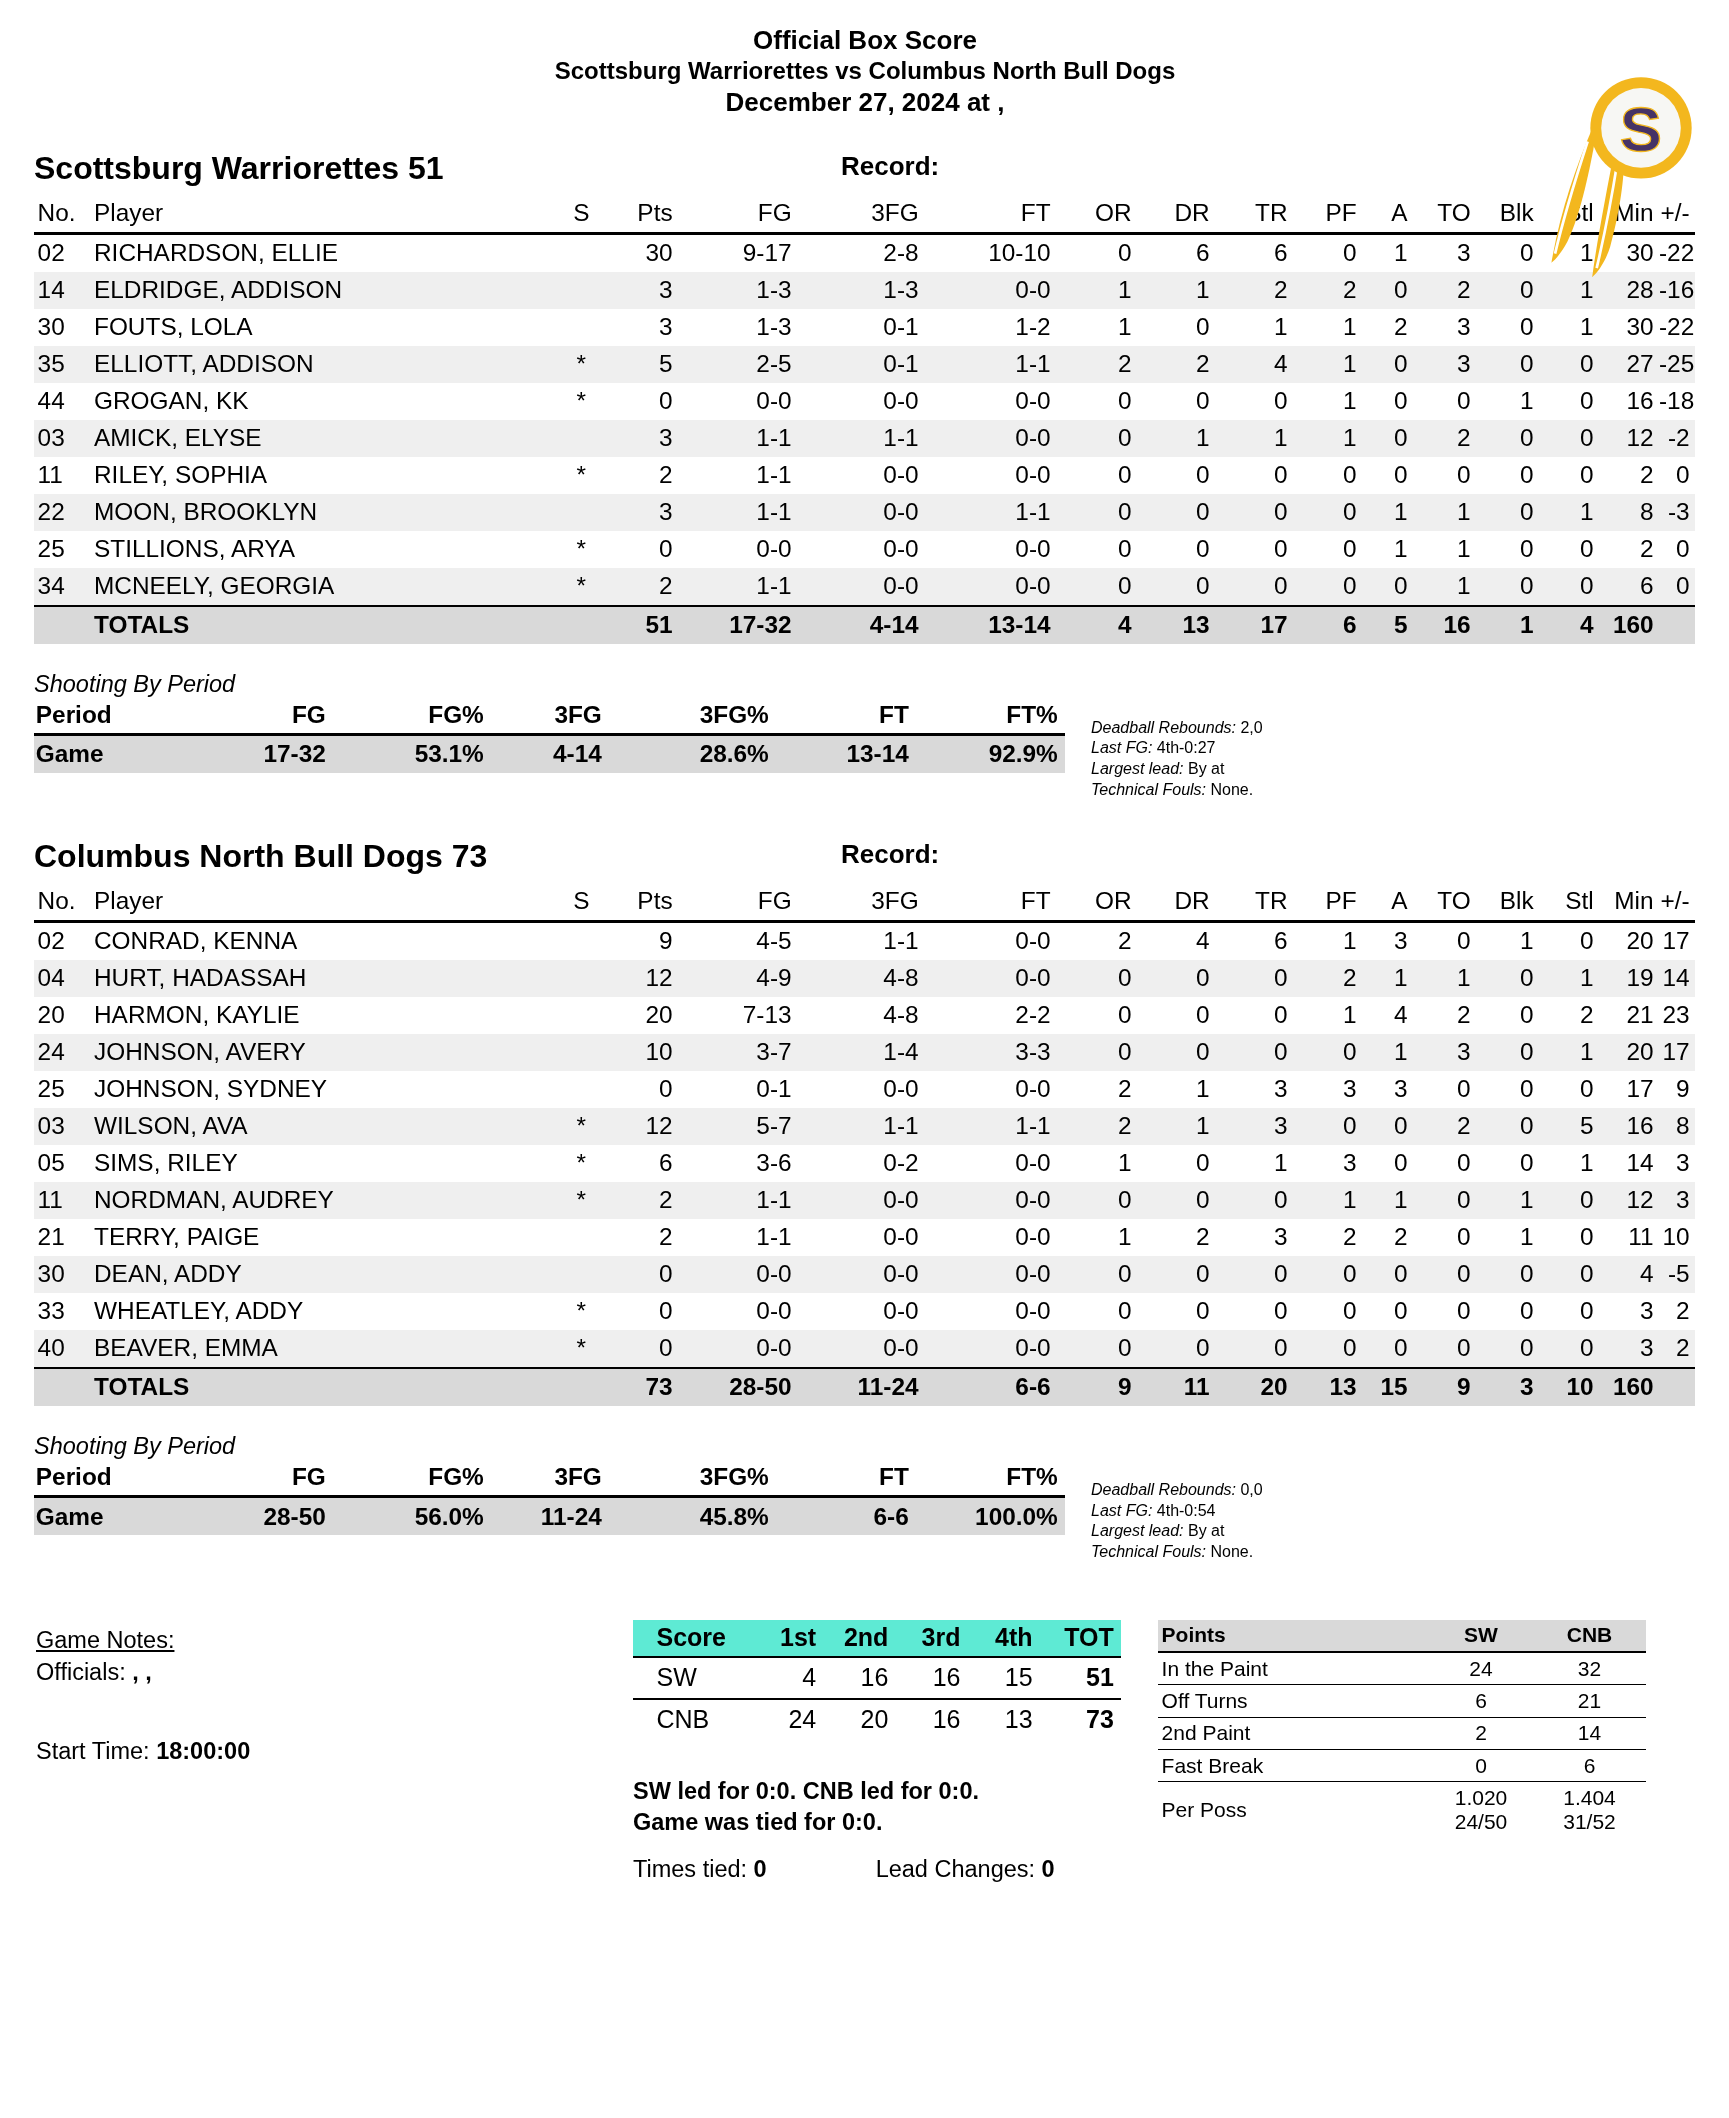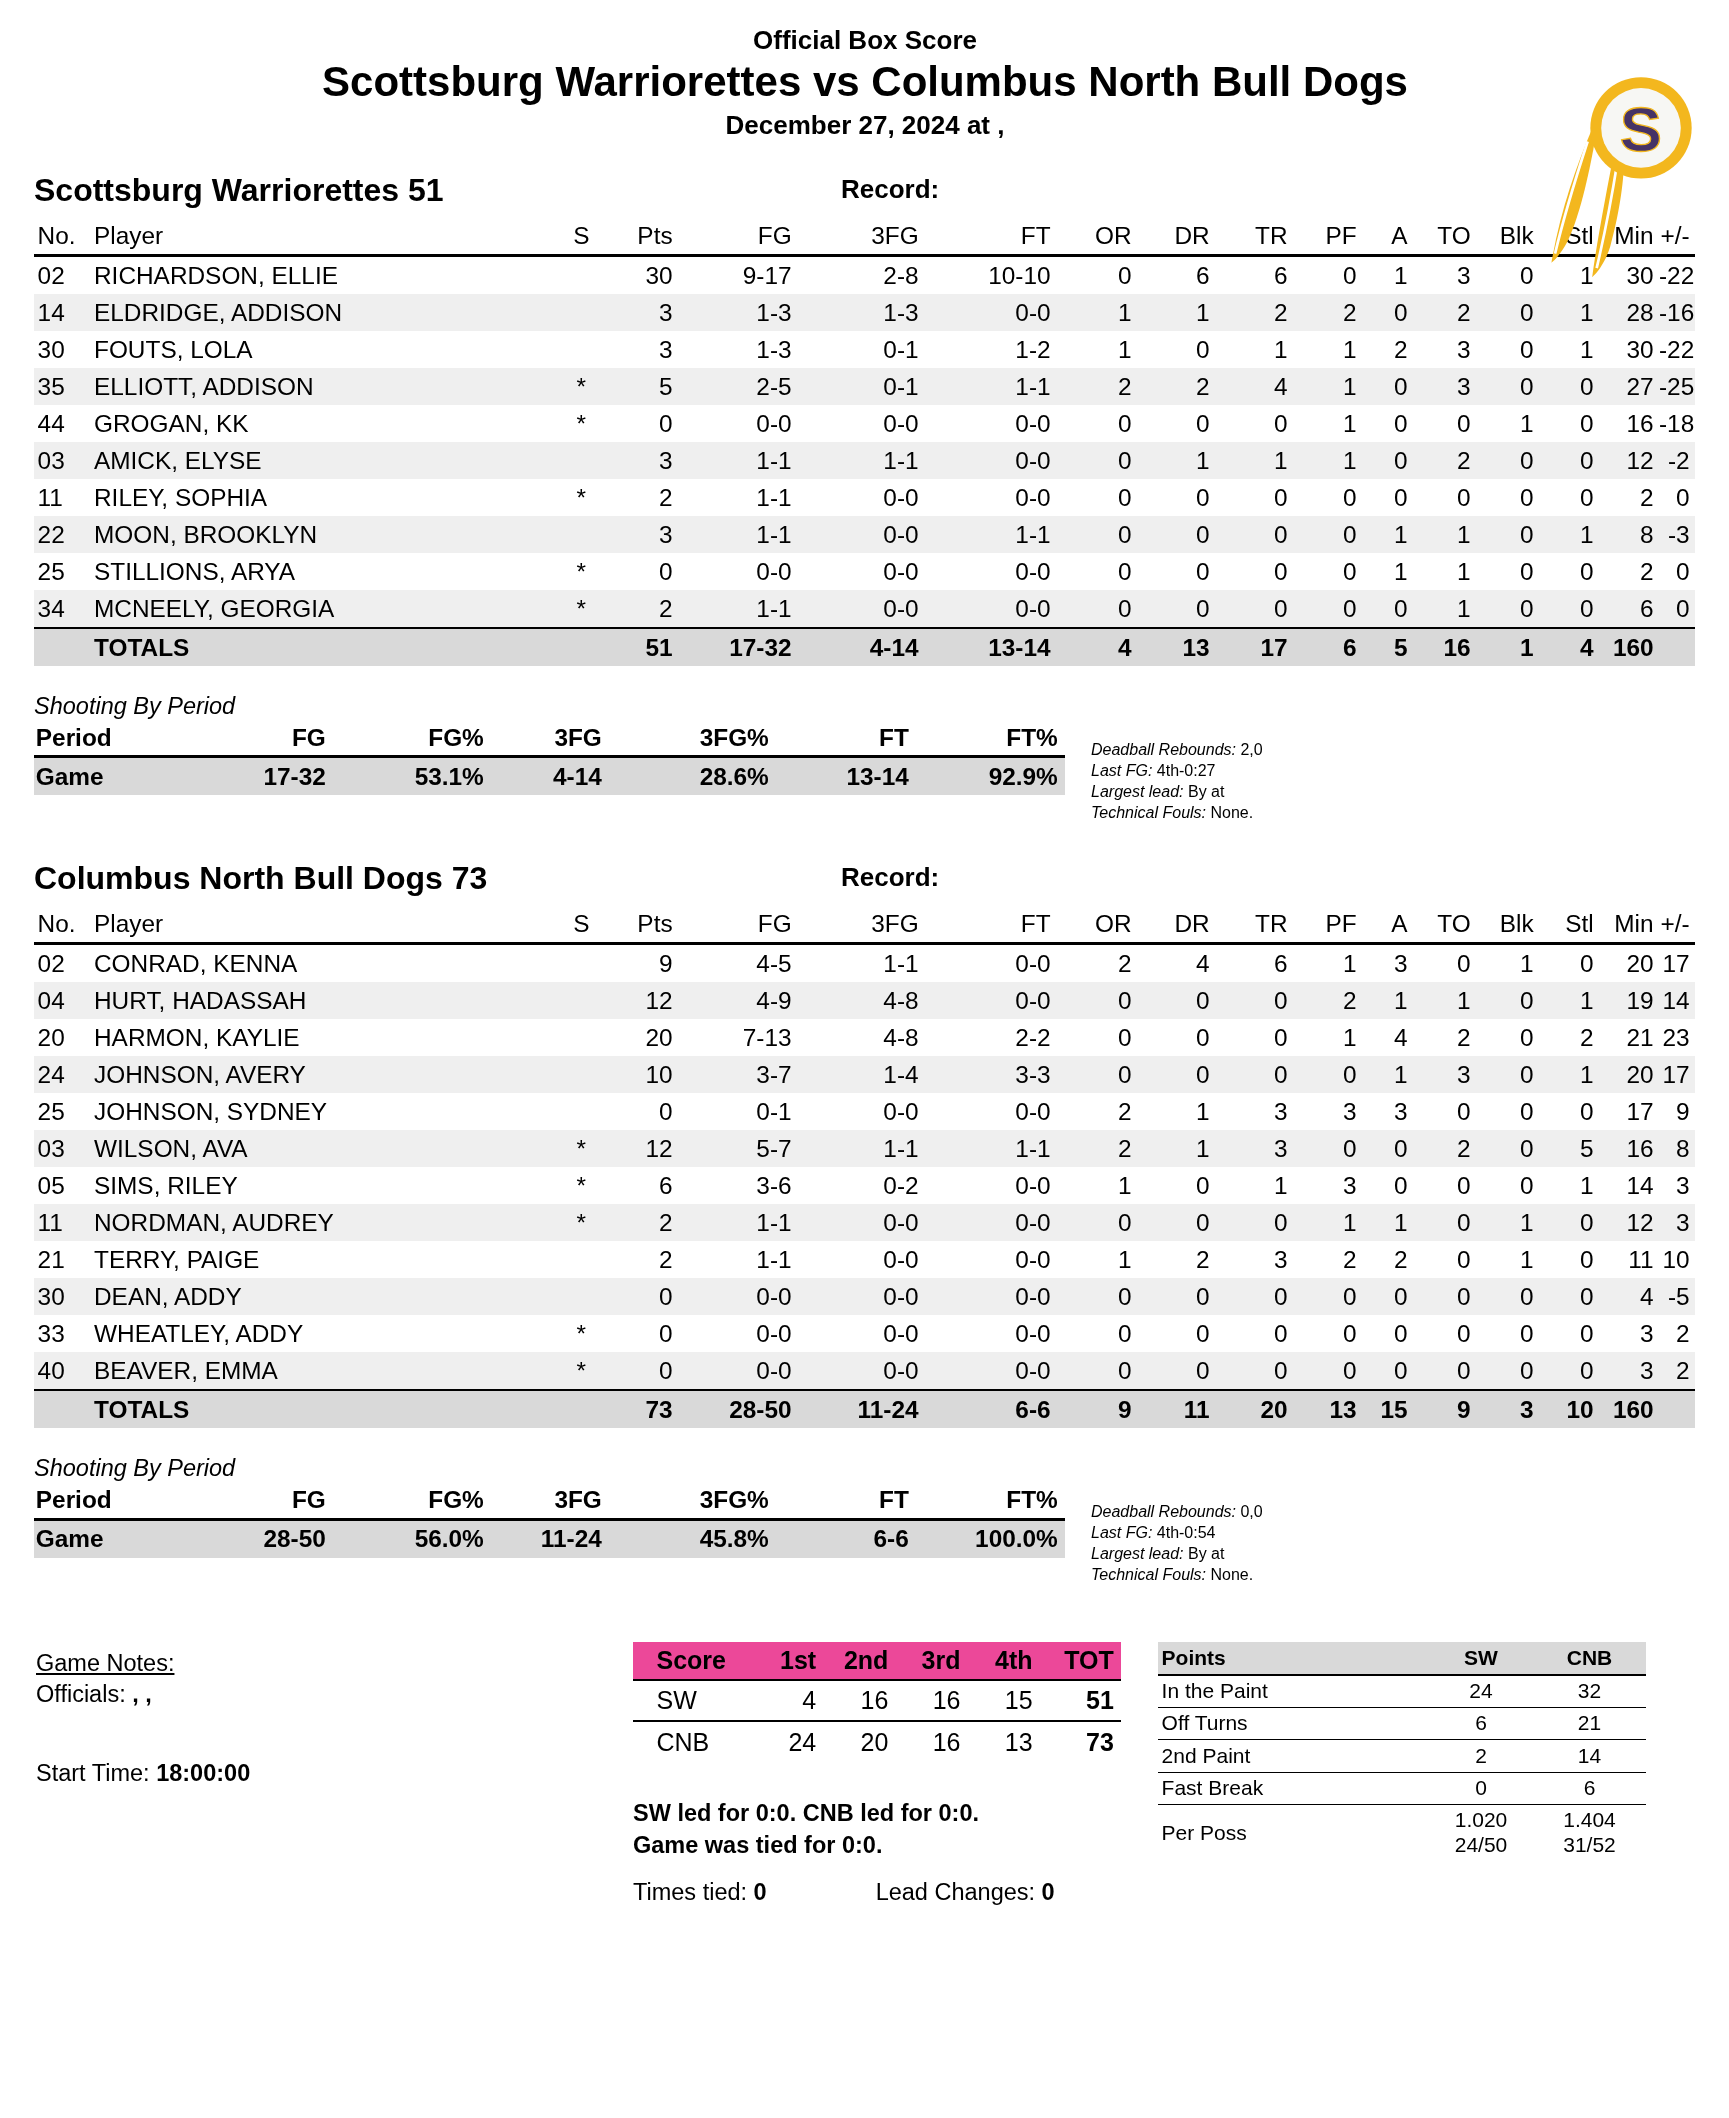--- a/index.html
+++ b/index.html
@@ -6,21 +6,21 @@
   .page{
     position:relative;
     width:1730px;height:2105px;
     background:#ffffff;color:#000;
     font-family:"Liberation Sans", sans-serif;
     overflow:hidden;
   }
   
   .doc-header{padding-top:23.5px;text-align:center;line-height:1.25;}
   .h-sub{font-size:26px;font-weight:bold;}
-  .h-main{font-size:42px;font-weight:bold;}
+  .h-main{font-size:24px;font-weight:bold;}
   .logo{position:absolute;top:51px;left:1525px;width:194px;height:228px;z-index:5;}
   
   .team-section{margin-top:31px;}
   .team-head{position:relative;margin-left:34px;height:47px;}
   .team-name{font-size:32px;font-weight:bold;}
   .record{position:absolute;left:807px;top:1.8px;font-size:26px;font-weight:bold;}
   table{border-collapse:collapse;table-layout:fixed;}
   .stat-table{width:1661px;margin-left:34px;font-size:24.4px;}
   .stat-table th{font-weight:normal;padding:2.7px 5.4px 4.5px 0;}
   .stat-table thead tr{border-bottom:3.6px solid #000;}
@@ -49,21 +49,21 @@
   .notes{position:absolute;left:1057px;top:11px;font-size:16px;line-height:1.3;margin-top:36px;}
   .nlab{font-style:italic;}
   
   .footer{position:relative;margin-top:51px;height:507px;}
   .gn{position:absolute;left:36px;top:5.4px;font-size:23.5px;line-height:1.35;}
   .gn-title{text-decoration:underline;}
   .st{margin-top:47px;}
   .b{font-weight:bold;}
   .score-col{position:absolute;left:633px;top:0;width:488px;}
   .score-table{width:488px;font-size:25px;}
-  .score-table thead tr{background:#ec4899;border-bottom:2.7px solid #000;}
+  .score-table thead tr{background:#5eead4;border-bottom:2.7px solid #000;}
   .score-table th{padding:3.6px 7.2px;}
   .score-table td{padding:5.4px 7.2px;}
   .score-table tbody tr:first-child{border-bottom:2.7px solid #000;}
   .score-table th:first-child,.score-table td:first-child{text-align:left;padding-left:23.5px;}
   .score-table th:nth-child(n+2),.score-table td:nth-child(n+2){text-align:right;}
   .score-table td:last-child,.score-table th:last-child{font-weight:bold;}
   .z1{width:118px}.z2{width:72px}.z3{width:72px}.z4{width:72px}.z5{width:72px}.z6{width:81px}
   .lead-lines{margin-top:36px;font-size:23.5px;line-height:1.35;}
   .tt-row{font-weight:normal;margin-top:15px;}
   .gap{display:inline-block;width:109px;}

